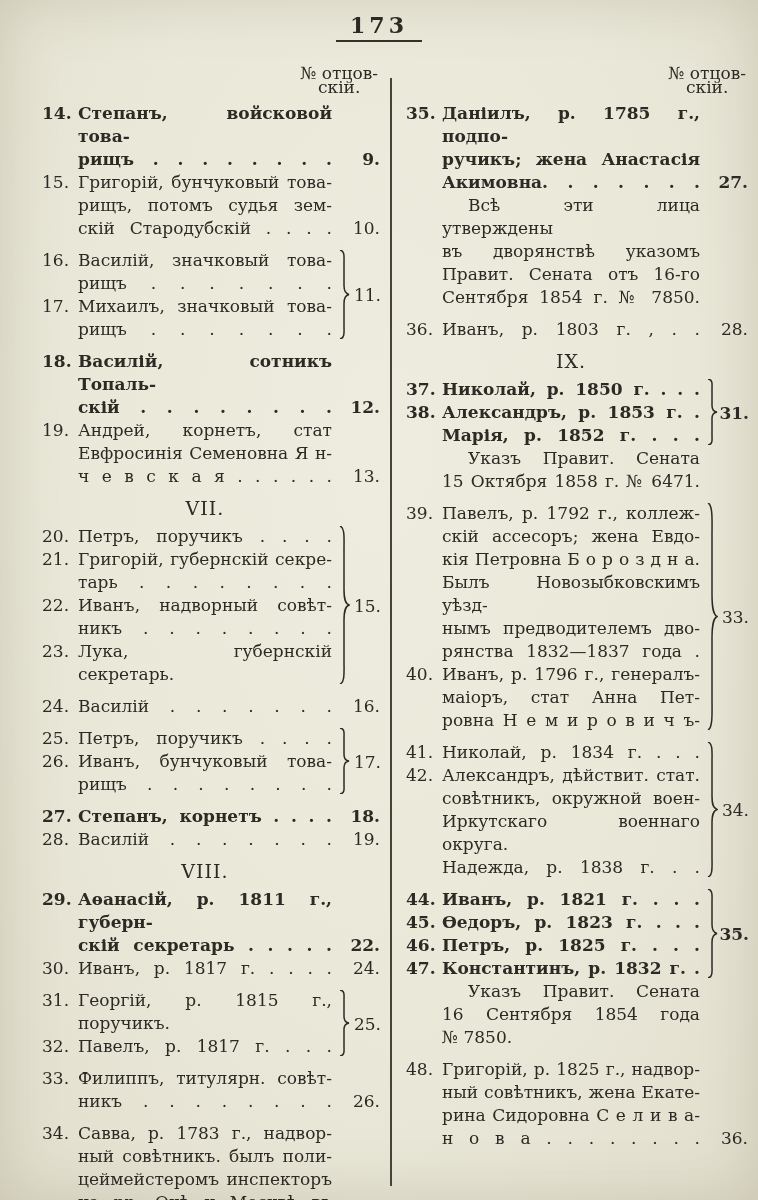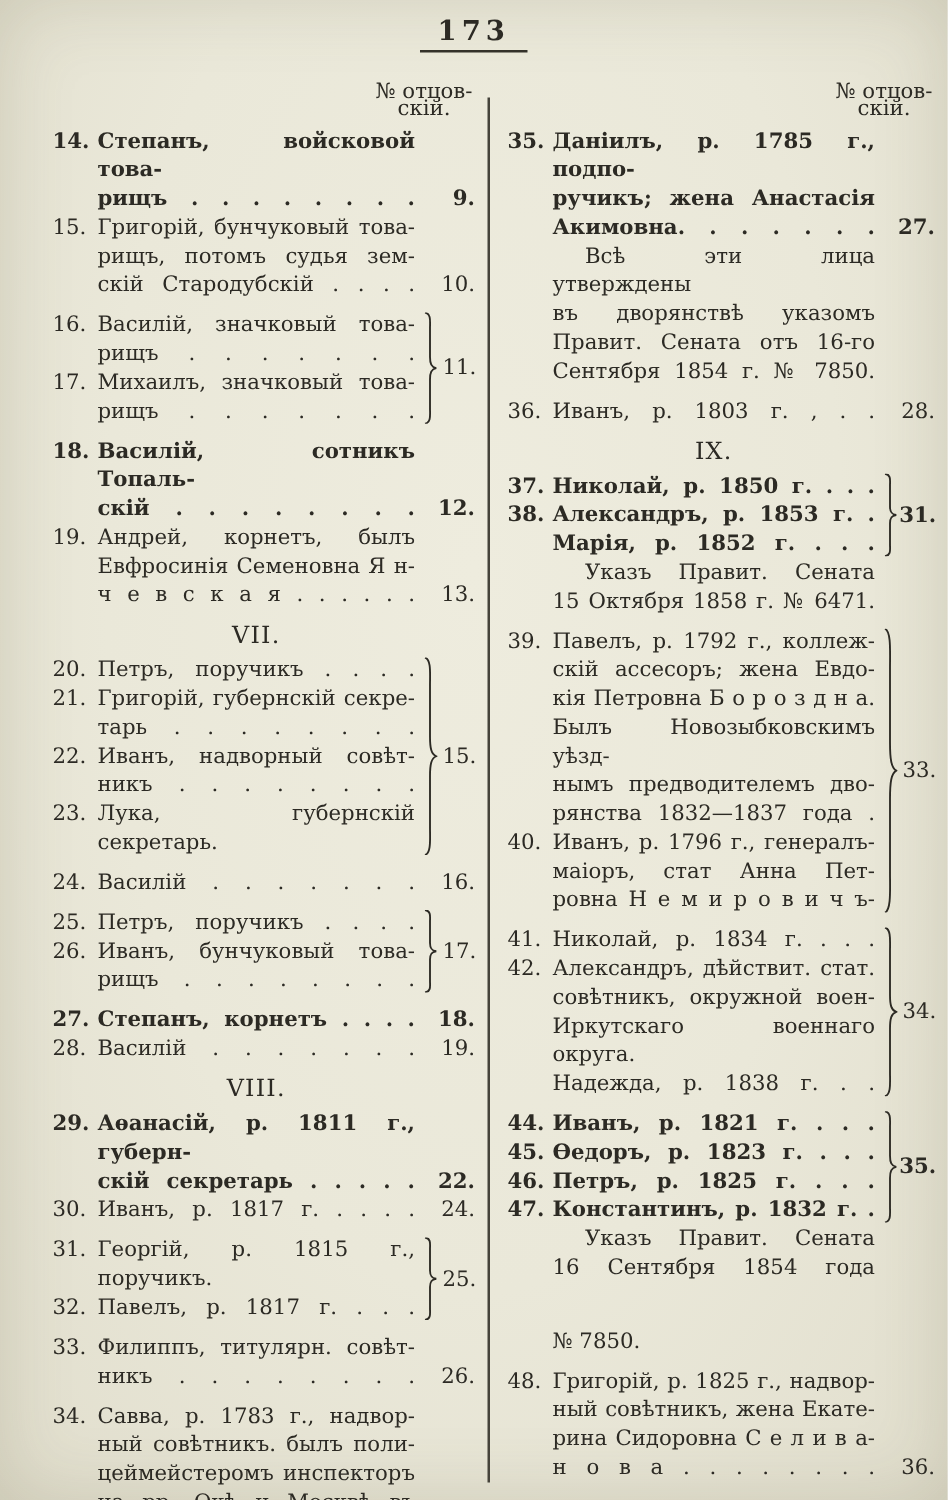--- a/index.html
+++ b/index.html
@@ -45,21 +45,21 @@
   .entry.in-group { padding-right: 0; }
   .num { position: absolute; left: 2px; top: 0; }
   .entry .father { position: absolute; right: 2px; bottom: 0; }
 
   .group { position: relative; padding-right: 50px; }
   .group .brace { position: absolute; right: 32px; top: 1px; height: calc(100% - 3px); width: 12px; }
   .group .father { position: absolute; right: 1px; top: 50%; transform: translateY(-50%); }
 
   .note { padding-left: 38px; padding-right: 50px; }
   .note .line:first-child { text-indent: 26px; }
-  .note.plain-last .line:last-child { text-align-last: left; margin-top: 36px; }
+  .note.plain-last .line:last-child { text-align-last: left; }
 </style>
 </head>
 <body>
 
 <div class="page">
   <div class="page-header">
     <span class="page-number">173</span>
   </div>
   <div class="content">
     <div class="col col-left">
@@ -111,21 +111,21 @@
             <span class="num">18.</span>
             <div class="entry-lines">
               <div class="line">Василій, сотникъ Топаль-</div>
               <div class="line">скій . . . . . . . .</div>
             </div>
             <span class="father">12.</span>
           </div>
           <div class="entry block">
             <span class="num">19.</span>
             <div class="entry-lines">
-              <div class="line">Андрей, корнетъ, былъ</div>
+              <div class="line">Андрей, корнетъ, стат</div>
               <div class="line">Евфросинія Семеновна Я н-</div>
               <div class="line">ч е в с к а я . . . . . .</div>
             </div>
             <span class="father">13.</span>
           </div>
           <div class="block heading">VII.</div>
           <div class="block group">
             <div class="group-entries">
               <div class="entry in-group">
                 <span class="num">20.</span>

